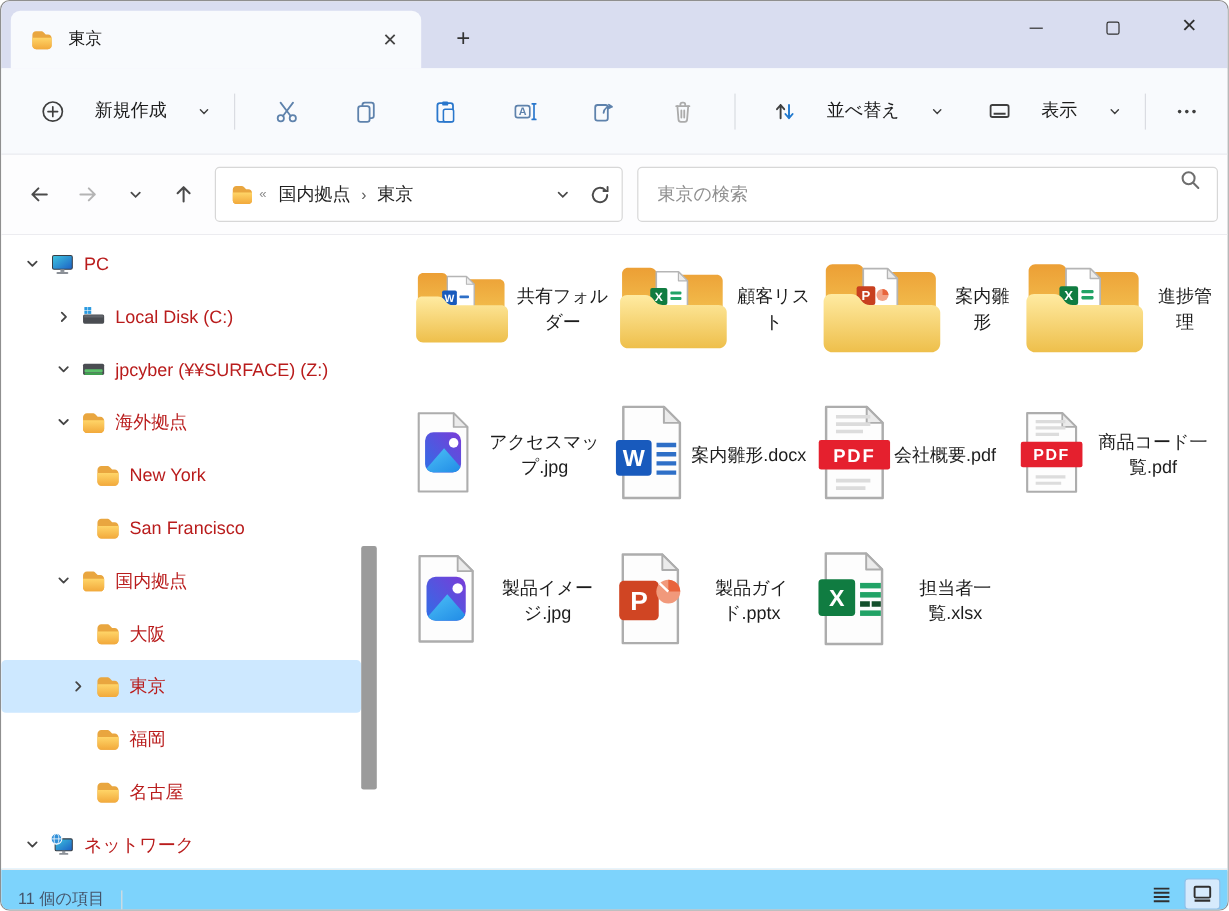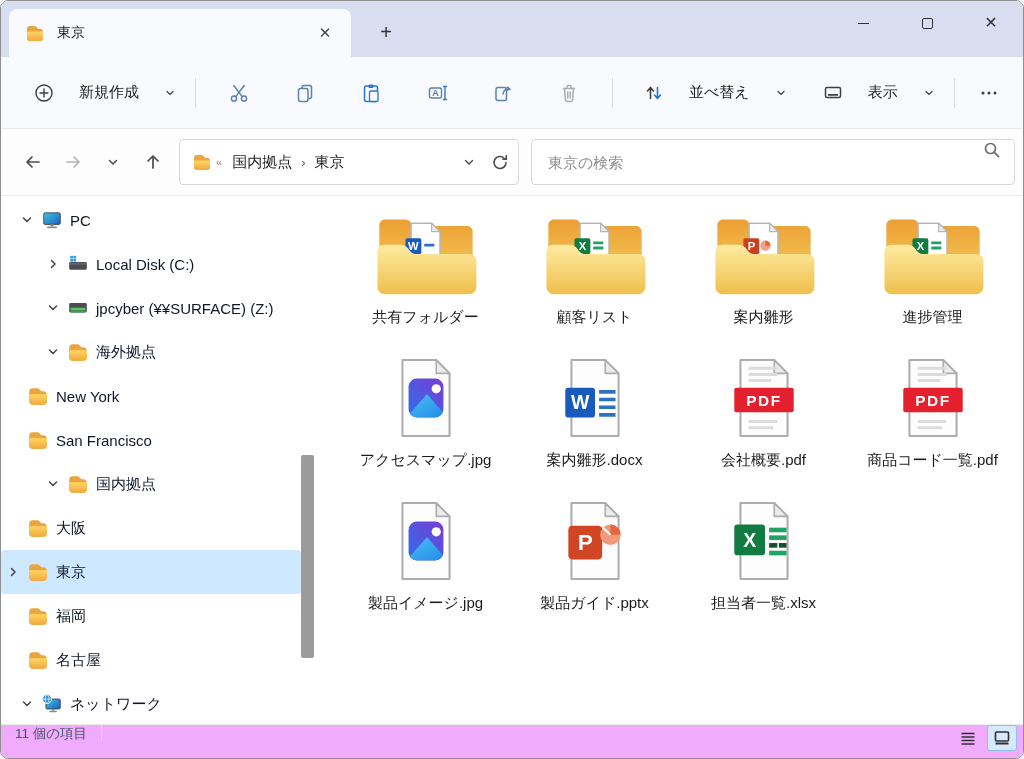--- a/index.html
+++ b/index.html
@@ -47,39 +47,39 @@
   .addrbox .spacer { flex:1; }
   .searchbox { flex:1; height:46px; border:1px solid #d7d7d7; border-radius:4px; background:#fff;
                margin:0 8px 0 12px; display:flex; padding:0 12px 0 16px; }
   .searchbox input { flex:1; border:none; outline:none; font-size:15px; color:#1f1f1f; background:transparent;
                      font-family:inherit; }
   .searchbox input::placeholder { color:#8f8f8f; }
 
   
   .content { position:absolute; left:0; top:195px; width:100%; height:530px; background:#fff; }
   .sidebar { position:absolute; left:0; top:0; width:300px; height:100%; padding-top:2px; }
-  .trow { height:44px; display:flex; align-items:center; font-size:15px; color:#0f172a; border-radius:4px; }
+  .trow { height:44px; display:flex; align-items:center; font-size:15px; color:#b91c1c; border-radius:4px; }
   .trow.sel { background:#cde8ff; }
   .exp { width:24px; height:24px; display:flex; align-items:center; justify-content:center; flex:0 0 24px; }
   .tico { width:22px; height:22px; margin:0 7px 0 2px; flex:0 0 22px; }
   .tico svg { width:22px; height:22px; }
-  .lvl0 { padding-left:14px; } .lvl1 { padding-left:40px; } .lvl2 { padding-left:40px; } .lvl3 { }
+  .lvl0 { padding-left:14px; } .lvl1 { padding-left:40px; } .lvl2 { padding-left:40px; } .lvl3 { padding-left:52px; }
   .sb-scroll { position:absolute; left:300px; top:259px; width:13px; height:203px; background:#9b9b9b; border-radius:2px; }
 
   .grid { position:absolute; left:340px; top:14px; width:676px; display:grid;
           grid-template-columns:repeat(4,169px); row-gap:24px; }
-  .cell { display:flex; flex-direction:column; align-items:center; }
+  .cell { display:flex; flex-direction:row; align-items:center; }
   .ic-folder { width:112px; height:90px; margin-bottom:6px; }
   .ic-file { width:66px; height:82px; margin:6px 0 10px; }
   .flabel { font-size:15px; line-height:21px; color:#1c1c1c; text-align:center; max-width:148px;
             overflow-wrap:break-word; }
 
   
-  .statusbar { position:absolute; left:0; bottom:0; width:100%; height:34px; background:#f0abfc;
-               border-top:1px solid #ededed; display:flex; align-items:flex-start; padding:0 6px 0 14px; }
+  .statusbar { position:absolute; left:0; bottom:0; width:100%; height:34px; background:#7dd3fc;
+               border-top:1px solid #ededed; display:flex; align-items:flex-end; padding:0 6px 0 14px; }
   .scount { font-size:13.5px; color:#44546A; }
   .vdiv { width:1px; height:16px; background:#dcdcdc; margin-left:14px; }
   .sb-right { margin-left:auto; display:flex; align-items:center; gap:4px; }
   .sb-vbtn { width:30px; height:26px; display:flex; align-items:center; justify-content:center; border-radius:3px; }
   .sb-vbtn.on { background:#d6eafc; border:1px solid #8fc0e9; }
 </style>
 </head>
 <body>
 
 <svg width="0" height="0" style="position:absolute" aria-hidden="true">

